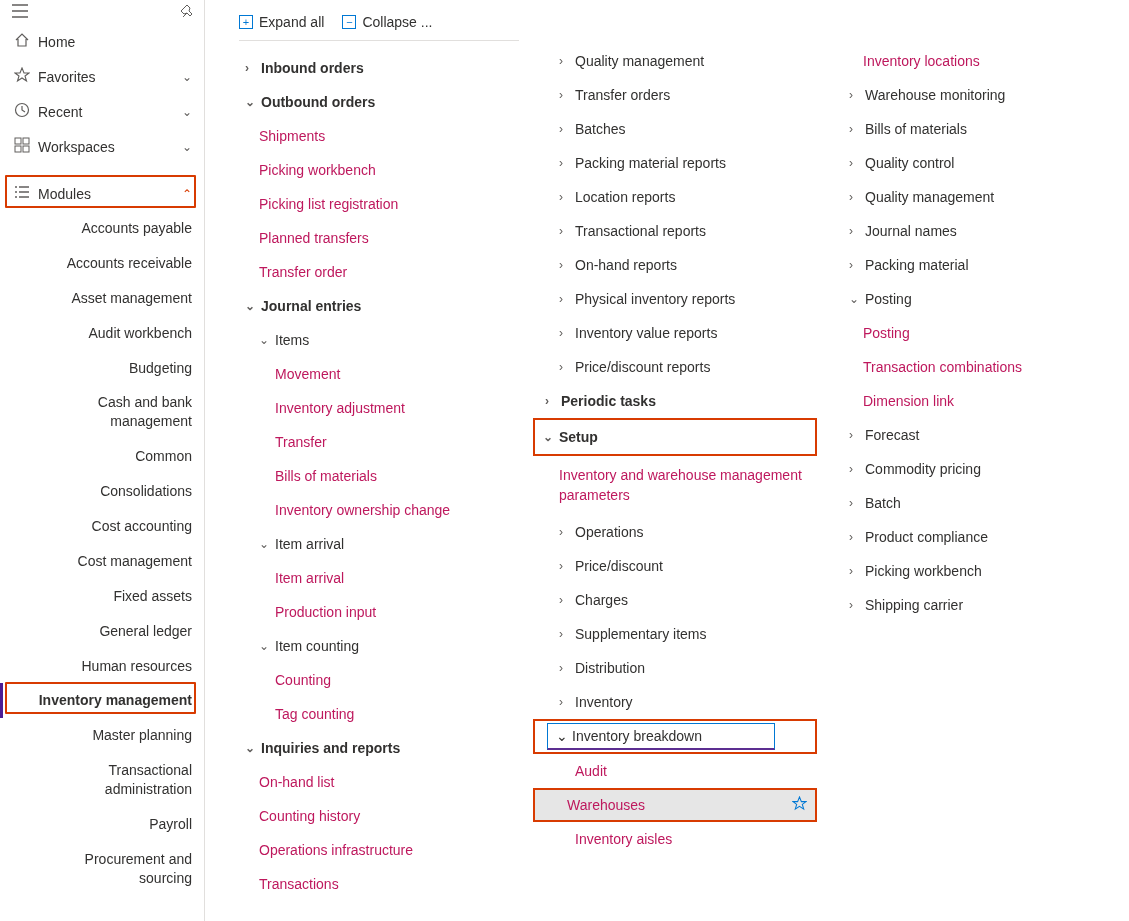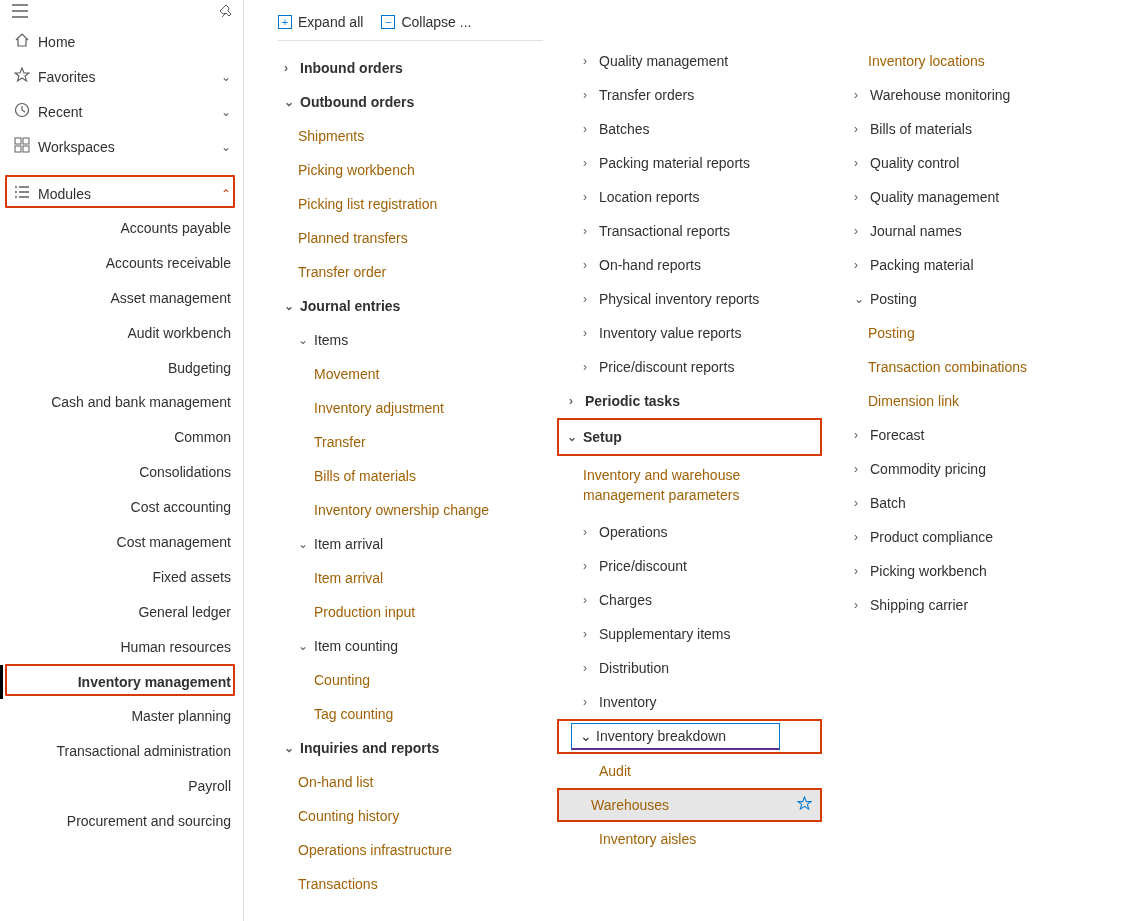--- a/index.html
+++ b/index.html
@@ -7,21 +7,21 @@
     font-family: "Segoe UI", Tahoma, sans-serif;
     font-size: 14px;
     color: #323130;
     background: #fff;
     display: flex;
     width: 1129px;
     height: 921px;
     overflow: hidden;
   }
   .sidebar {
-    width: 244px;
+    width: 205px;
     border-right: 1px solid #e1dfdd;
     position: relative;
     overflow-y: auto;
   }
   .sidebar::-webkit-scrollbar { width: 8px; }
   .sidebar::-webkit-scrollbar-thumb { background: #c8c6c4; border-radius: 4px; }
   .top-icons {
     display: flex;
     justify-content: space-between;
     align-items: center;
@@ -54,21 +54,21 @@
   }
   .sub-item {
     padding: 8px 12px 8px 34px;
     cursor: pointer;
     line-height: 1.35;
     min-height: 30px;
     text-align: right;
   }
   .sub-item.selected {
     font-weight: 600;
-    border-left: 3px solid #000000;
+    border-left: 3px solid #4c1d95;
     padding-left: 31px;
   }
   .box-hl {
     border: 2px solid #d83b01;
     border-radius: 1px;
   }
   .box-modules { position:absolute; left:5px; right:8px; }
 
   .content {
     flex: 1;
@@ -116,21 +116,21 @@
     min-height: 34px;
     position: relative;
   }
   .tree-row .arrow {
     width: 16px;
     font-size: 12px;
     color: #605e5c;
   }
   .tree-row.bold { font-weight: 600; }
   .link {
-    color: #a16207;
+    color: #be185d;
     cursor: pointer;
   }
   .ind1 { padding-left: 24px; }
   .ind2 { padding-left: 40px; }
 
   .setup-box {
     border: 2px solid #d83b01;
     margin-left: -2px;
     margin-right: 6px;
   }

